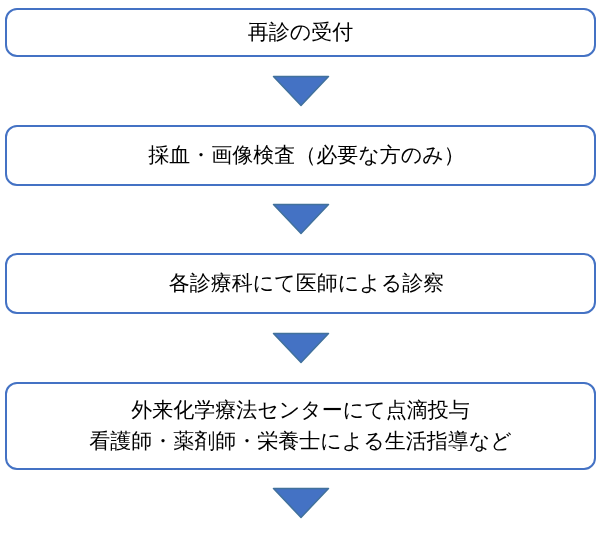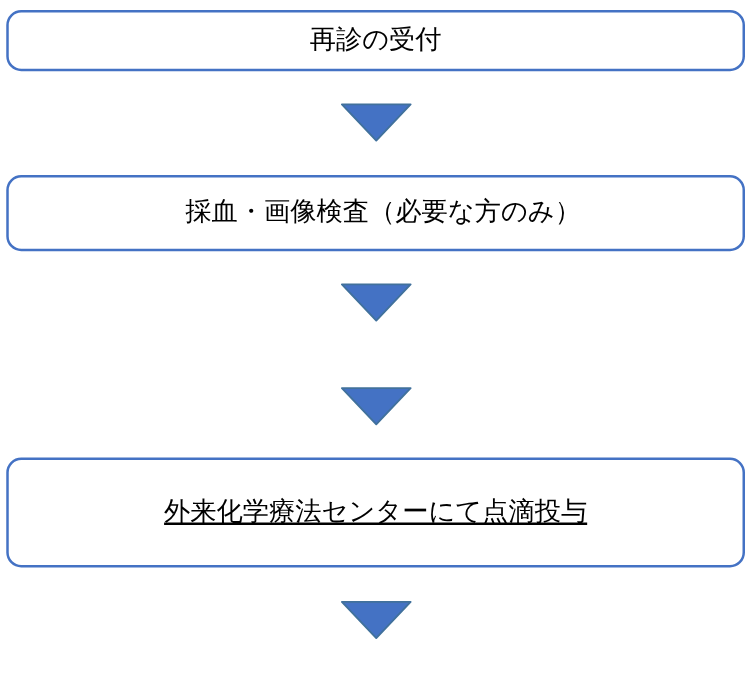--- a/index.html
+++ b/index.html
@@ -28,21 +28,21 @@
     justify-content: center;
     align-items: center;
     color: var(--text-color, #000000);
     font-size: 21px;
     line-height: 1.45;
     text-align: center;
     flex: 0 0 auto;
   }
   .box-h-sm { height: 49px; }
   .box-h-md { height: 61px; padding-left: 12px; }
-  .box-h-lg { height: 88px; text-decoration: underline; }
+  .box-h-lg { height: 88px; }
   .box-h-end { height: 64px; }
   .arrow-zone {
     flex: 1 1 auto;
     display: flex;
     justify-content: center;
     align-items: center;
     min-height: 0;
   }
   .arrow-zone svg { display: block; }
   .arrow-zone polygon {
@@ -71,29 +71,33 @@
   <div class="box box-h-md">
     <div class="line">採血・画像検査（必要な方のみ）</div>
   </div>
 
   <div class="arrow-zone">
     <svg width="58" height="32" viewBox="0 0 58 32" aria-hidden="true">
       <polygon points="1.5,1.5 56.5,1.5 29,30.5"></polygon>
     </svg>
   </div>
 
+  <div class="box box-h-md">
+    <div class="line">各診療科にて医師による診察</div>
+  </div>
 
   <div class="arrow-zone">
     <svg width="58" height="32" viewBox="0 0 58 32" aria-hidden="true">
       <polygon points="1.5,1.5 56.5,1.5 29,30.5"></polygon>
     </svg>
   </div>
 
   <div class="box box-h-lg">
     <div class="line">外来化学療法センターにて点滴投与</div>
+    <div class="line">看護師・薬剤師・栄養士による生活指導など</div>
   </div>
 
   <div class="arrow-zone">
     <svg width="58" height="32" viewBox="0 0 58 32" aria-hidden="true">
       <polygon points="1.5,1.5 56.5,1.5 29,30.5"></polygon>
     </svg>
   </div>
 
 
 </div>

